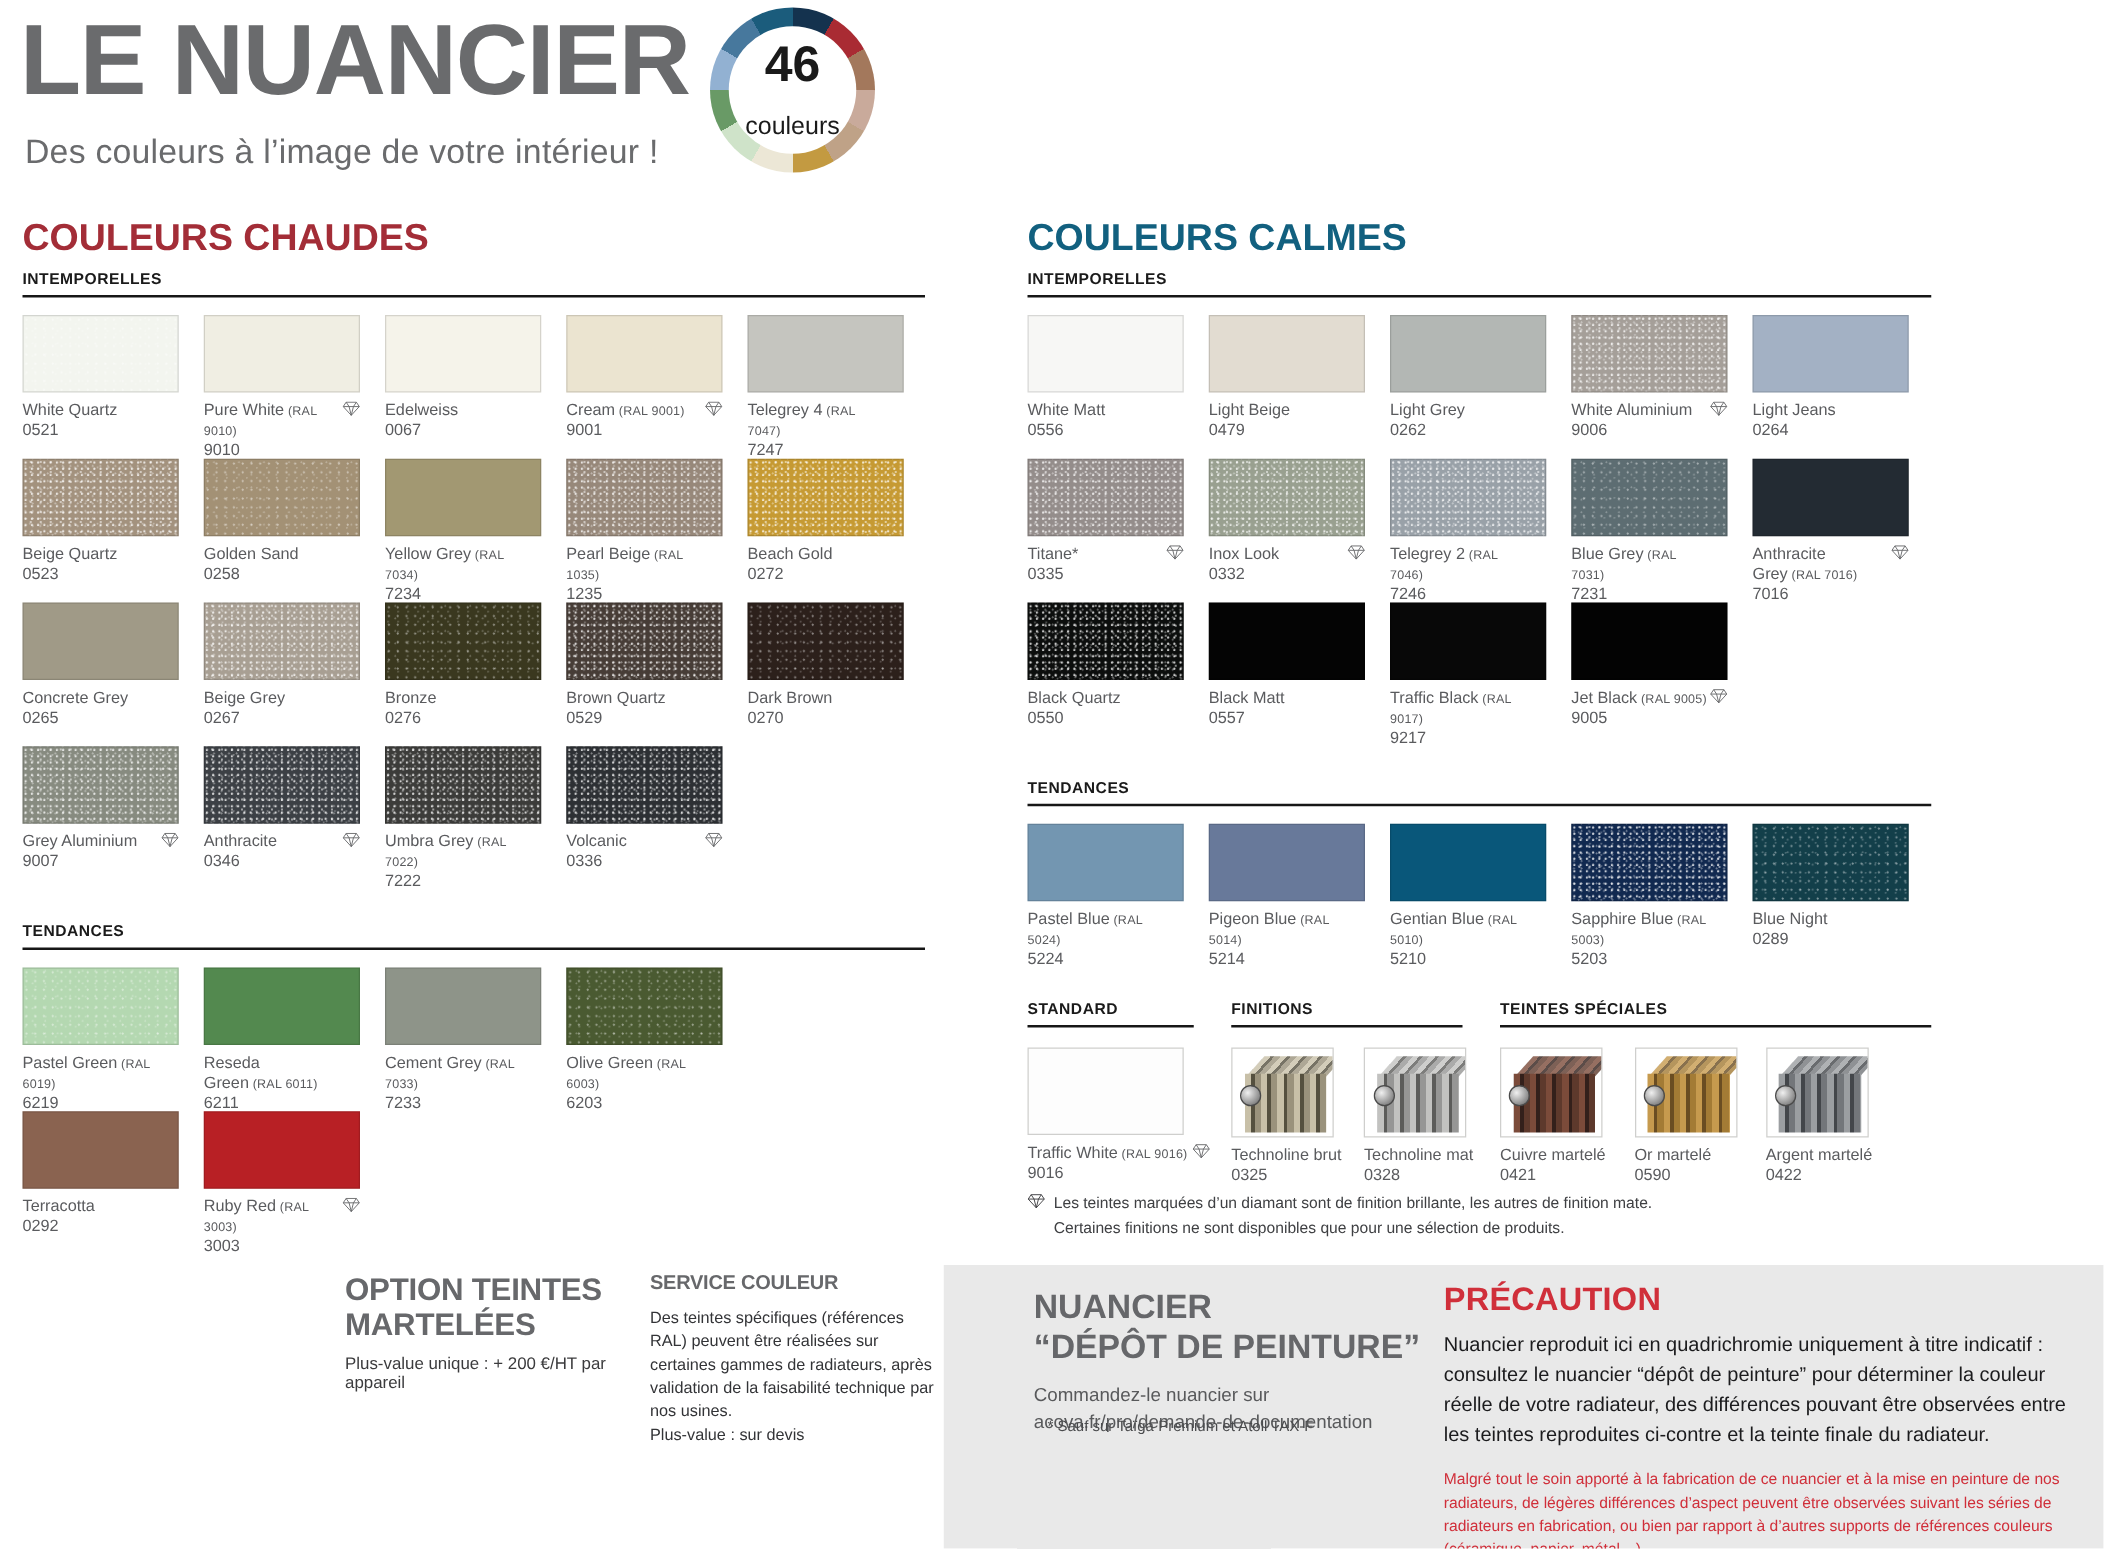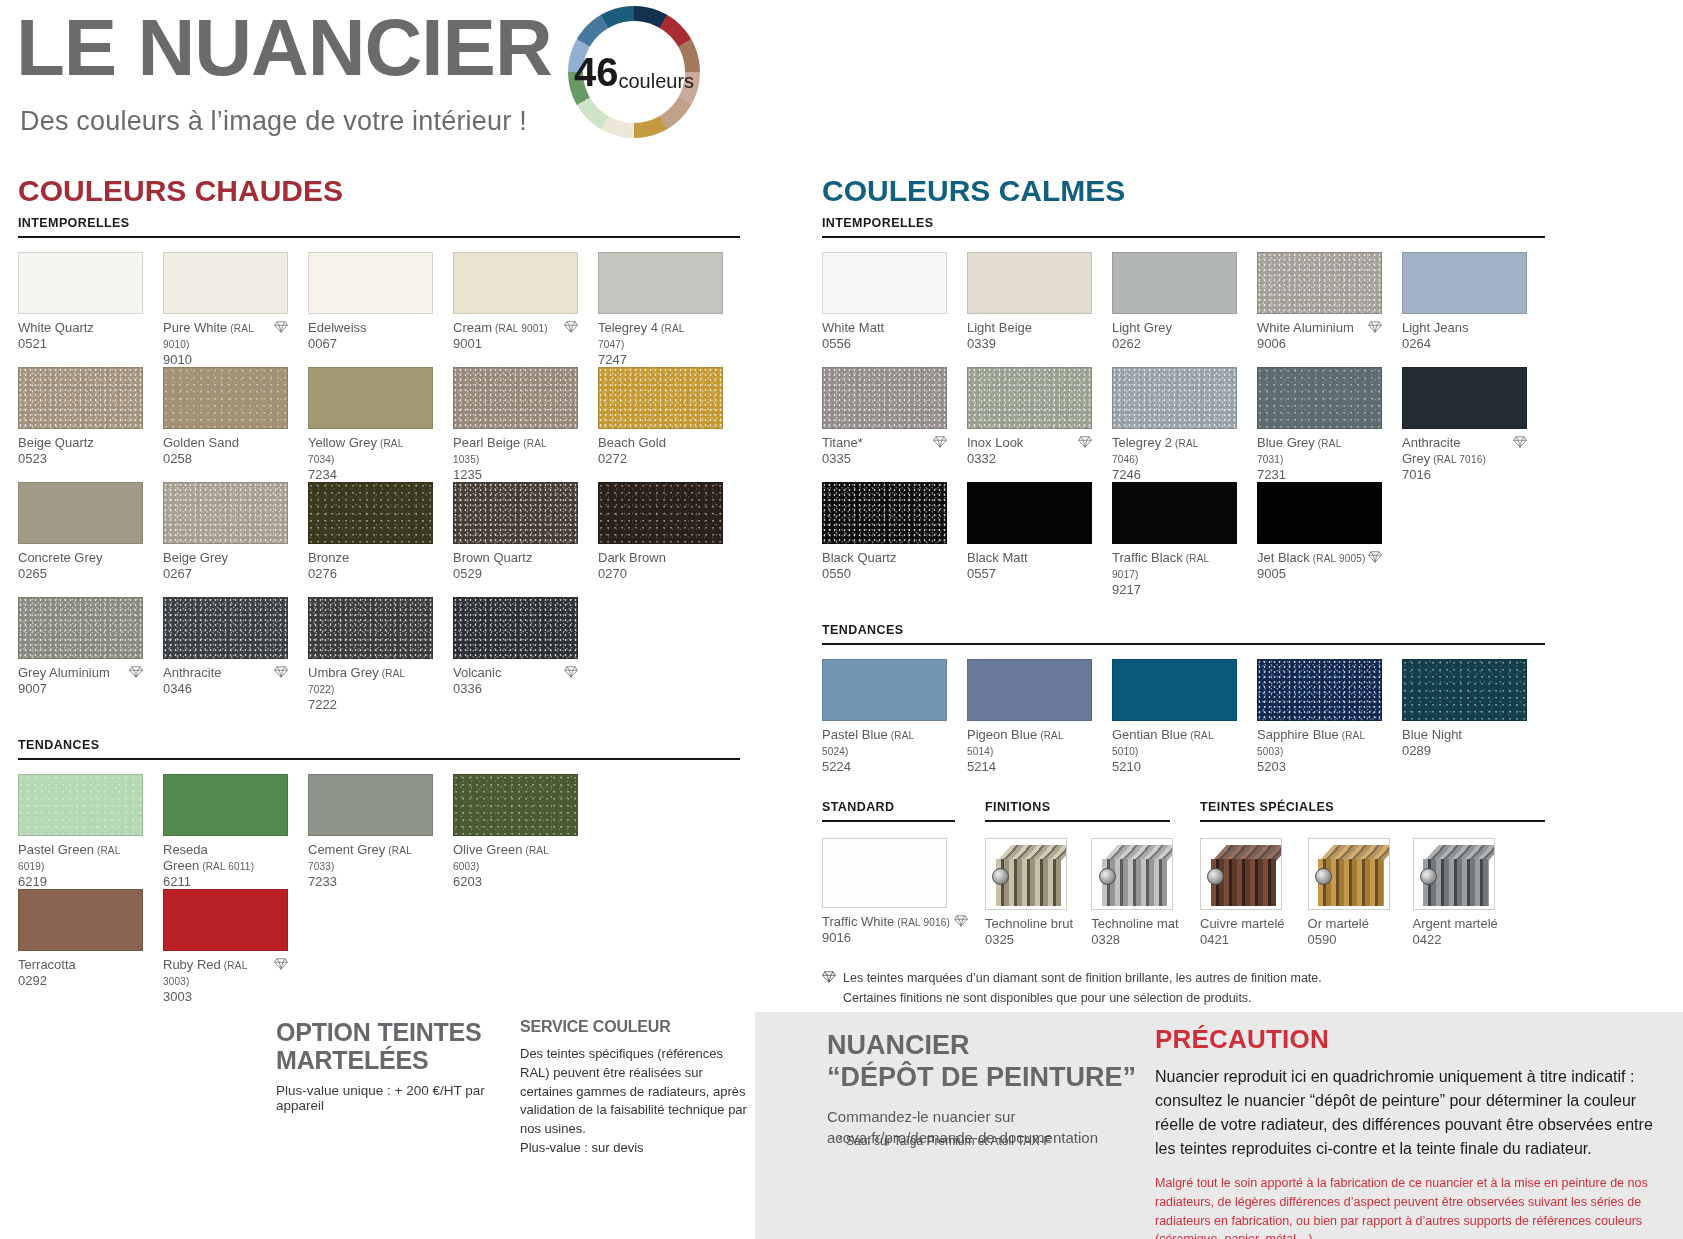--- a/index.html
+++ b/index.html
@@ -6,21 +6,21 @@
   #page{position:relative;width:1683px;height:1239px;background:#fff;overflow:hidden;
         font-family:"Liberation Sans",sans-serif;color:#58595b;}
 
   
   .main-title{position:absolute;left:16px;top:4px;font-size:80px;font-weight:bold;
               color:#6a6b6d;letter-spacing:-1px;line-height:1.1;}
   .subtitle{position:absolute;left:20px;top:106px;font-size:27px;color:#6a6b6d;letter-spacing:.2px;}
   .badge{position:absolute;left:568px;top:6px;width:132px;height:132px;}
   .badge-ring{position:absolute;inset:0;border-radius:50%;}
   .badge-inner{position:absolute;inset:15px;border-radius:50%;background:#fff;
-               display:flex;flex-direction:row;align-items:center;justify-content:center;}
+               display:flex;flex-direction:column;align-items:center;justify-content:center;}
   .badge-count{font-size:40px;font-weight:bold;color:#1a1a1a;line-height:1;}
   .badge-lbl{font-size:20px;color:#1a1a1a;margin-top:18px;}
 
   
   .col{position:absolute;top:170px;}
   #col-left{left:18px;width:722px;}
   #col-right{left:822px;width:723px;}
   .sec-title{font-size:30px;font-weight:bold;margin:6px 0 0 0;line-height:1;}
   .sec-title.warm{color:#a32d37;}
   .sec-title.calm{color:#12607f;}
@@ -63,21 +63,21 @@
           background:#fff;overflow:hidden;}
   .rad-top{position:absolute;left:22%;top:8%;width:80%;height:24%;transform:skewX(-42deg);opacity:.8;}
   .rad-body{position:absolute;left:12%;top:28%;width:82%;bottom:4%;}
   .rad-valve{position:absolute;left:8%;top:42%;width:15px;height:15px;border-radius:50%;
              background:radial-gradient(circle at 35% 35%,#f0f0f0,#8a8a8a 70%,#555);
              border:1px solid #4a4a4a;}
   .strip-cell .lbl{padding-right:0;white-space:nowrap;}
   .strip-cell .diamond{position:static;display:inline-block;vertical-align:-1px;margin-left:4px;}
 
   
-  #footnote{position:absolute;left:822px;top:952px;font-size:12.5px;color:#3f4043;line-height:1.6;margin-top:16px;}
+  #footnote{position:absolute;left:822px;top:952px;font-size:12.5px;color:#3f4043;line-height:1.6;}
   #footnote .fn-row{display:flex;align-items:flex-start;gap:7px;}
   #footnote .diamond{position:static;margin-top:3px;}
   #footnote .fn2{padding-left:21px;}
 
   
   .opt-block{position:absolute;top:1018px;}
   #opt1{left:18px;width:252px;}
   #opt2{left:276px;width:230px;}
   #service{left:520px;width:232px;}
   .opt-title{font-size:25px;font-weight:bold;color:#67686b;line-height:1.12;letter-spacing:-.2px;}
@@ -399,21 +399,21 @@
             
             <span class="code">0556</span>
           </div>
         </div>
 
         <div class="cell">
           <div class="sw" style="background-color: rgb(226, 220, 209);"></div>
           <div class="lbl">
             <span class="nm">Light Beige</span><span class="ral"></span>
             
-            <span class="code">0339</span>
+            <span class="code">0479</span>
           </div>
         </div>
 
         <div class="cell">
           <div class="sw" style="background-color: rgb(179, 183, 180);"></div>
           <div class="lbl">
             <span class="nm">Light Grey</span><span class="ral"></span>
             
             <span class="code">0262</span>
           </div>

